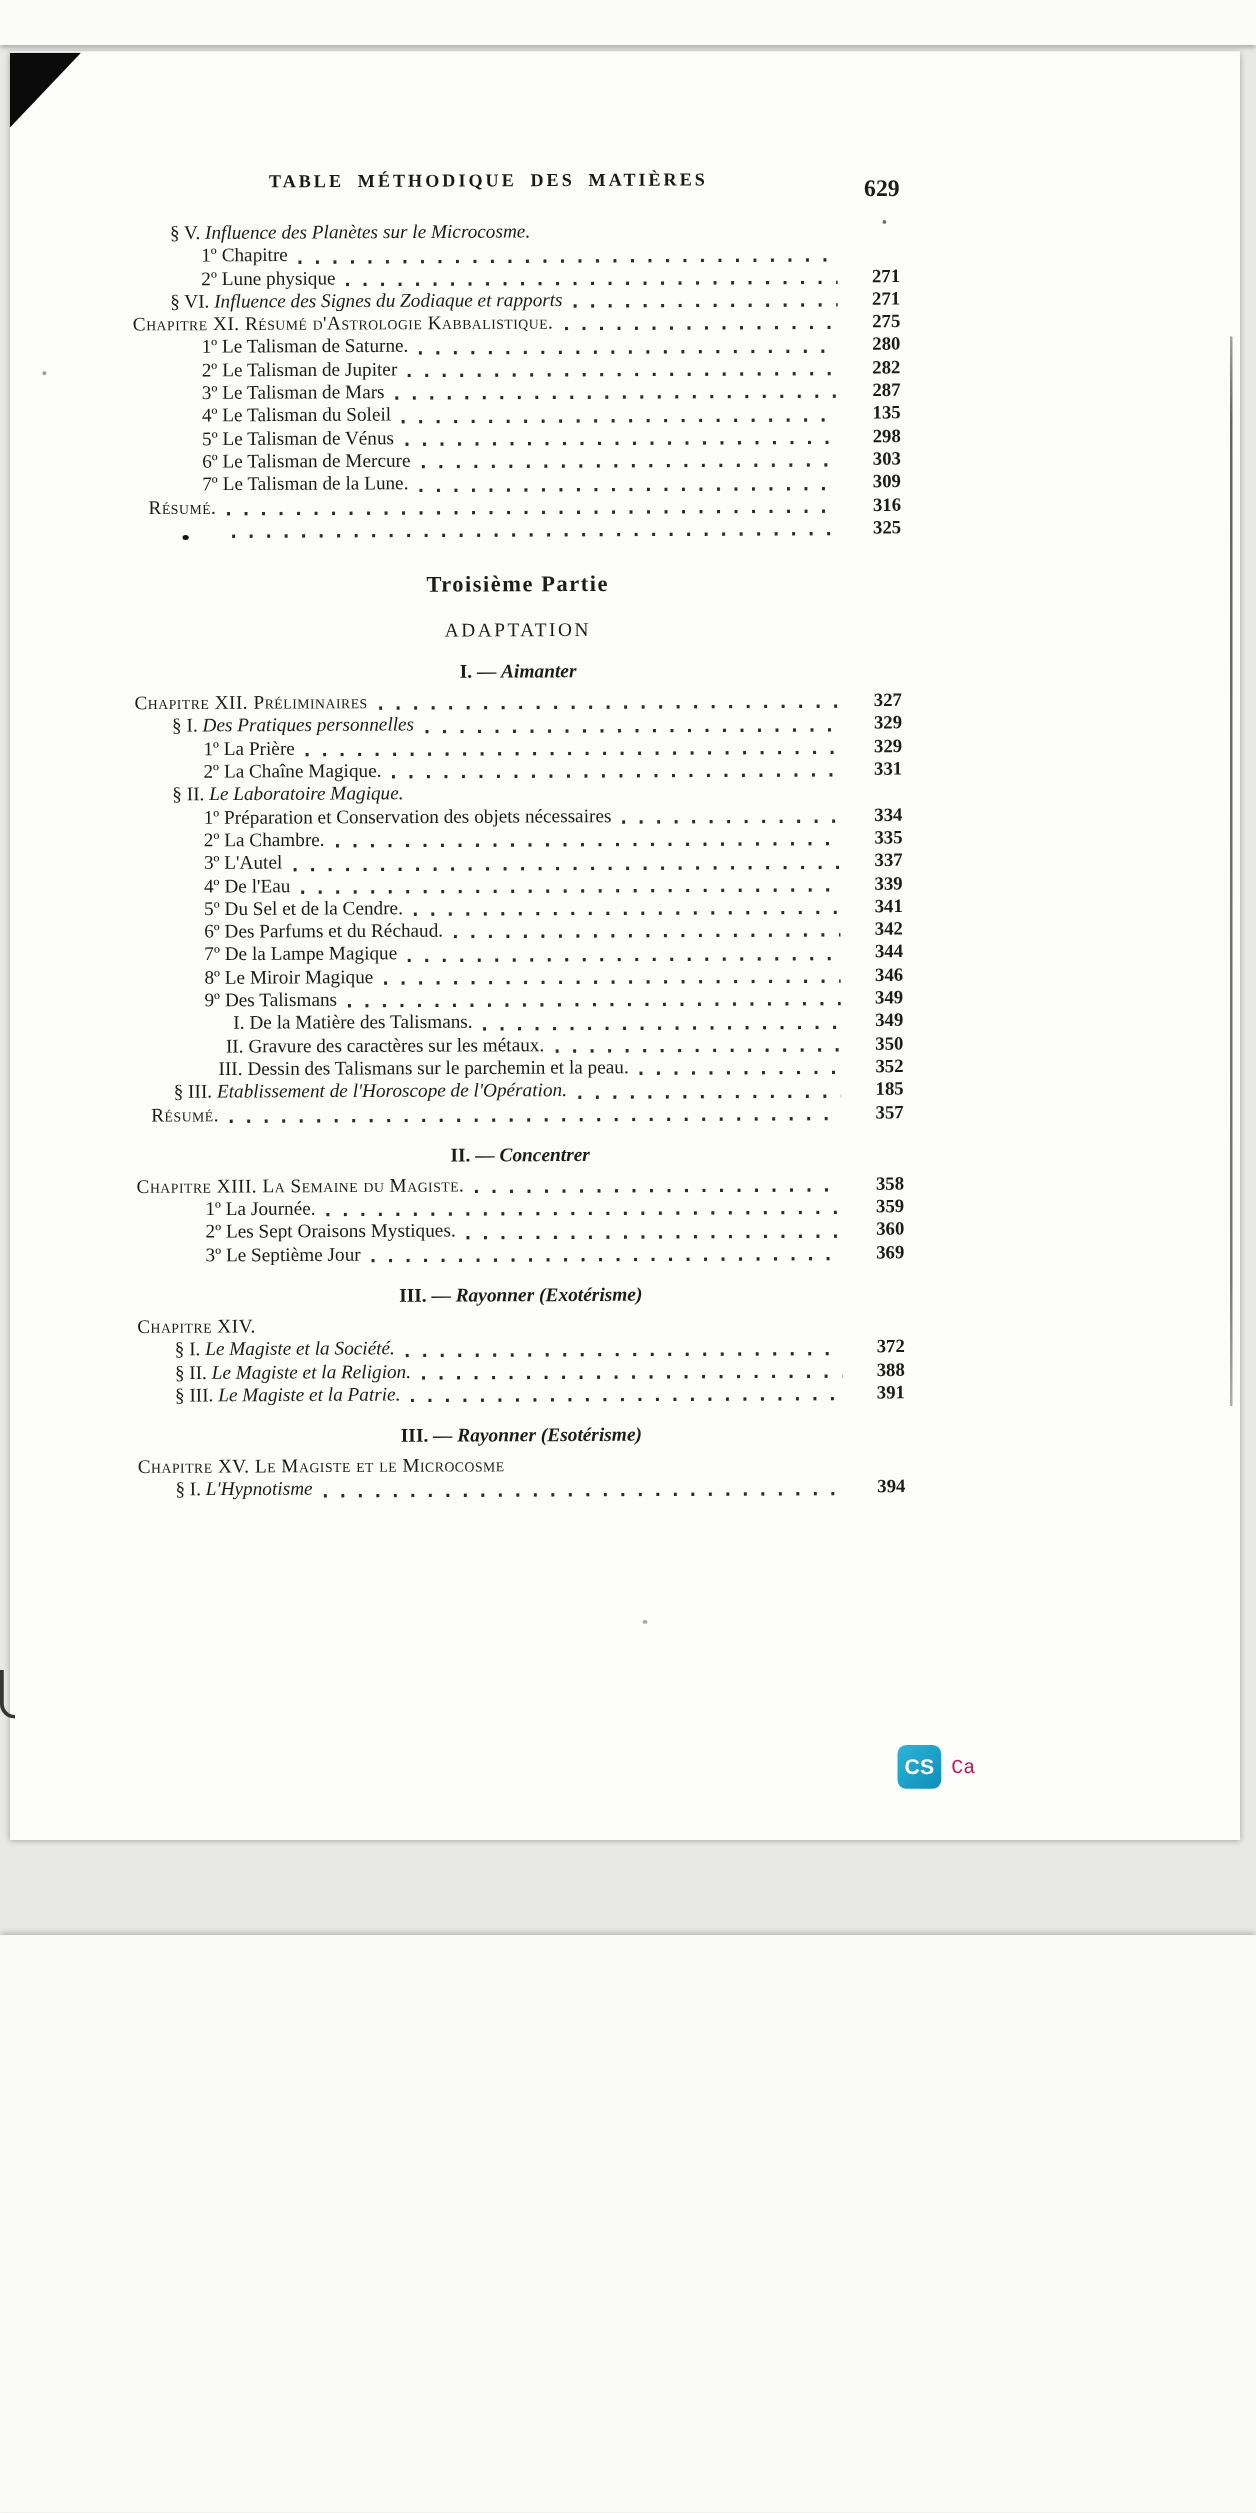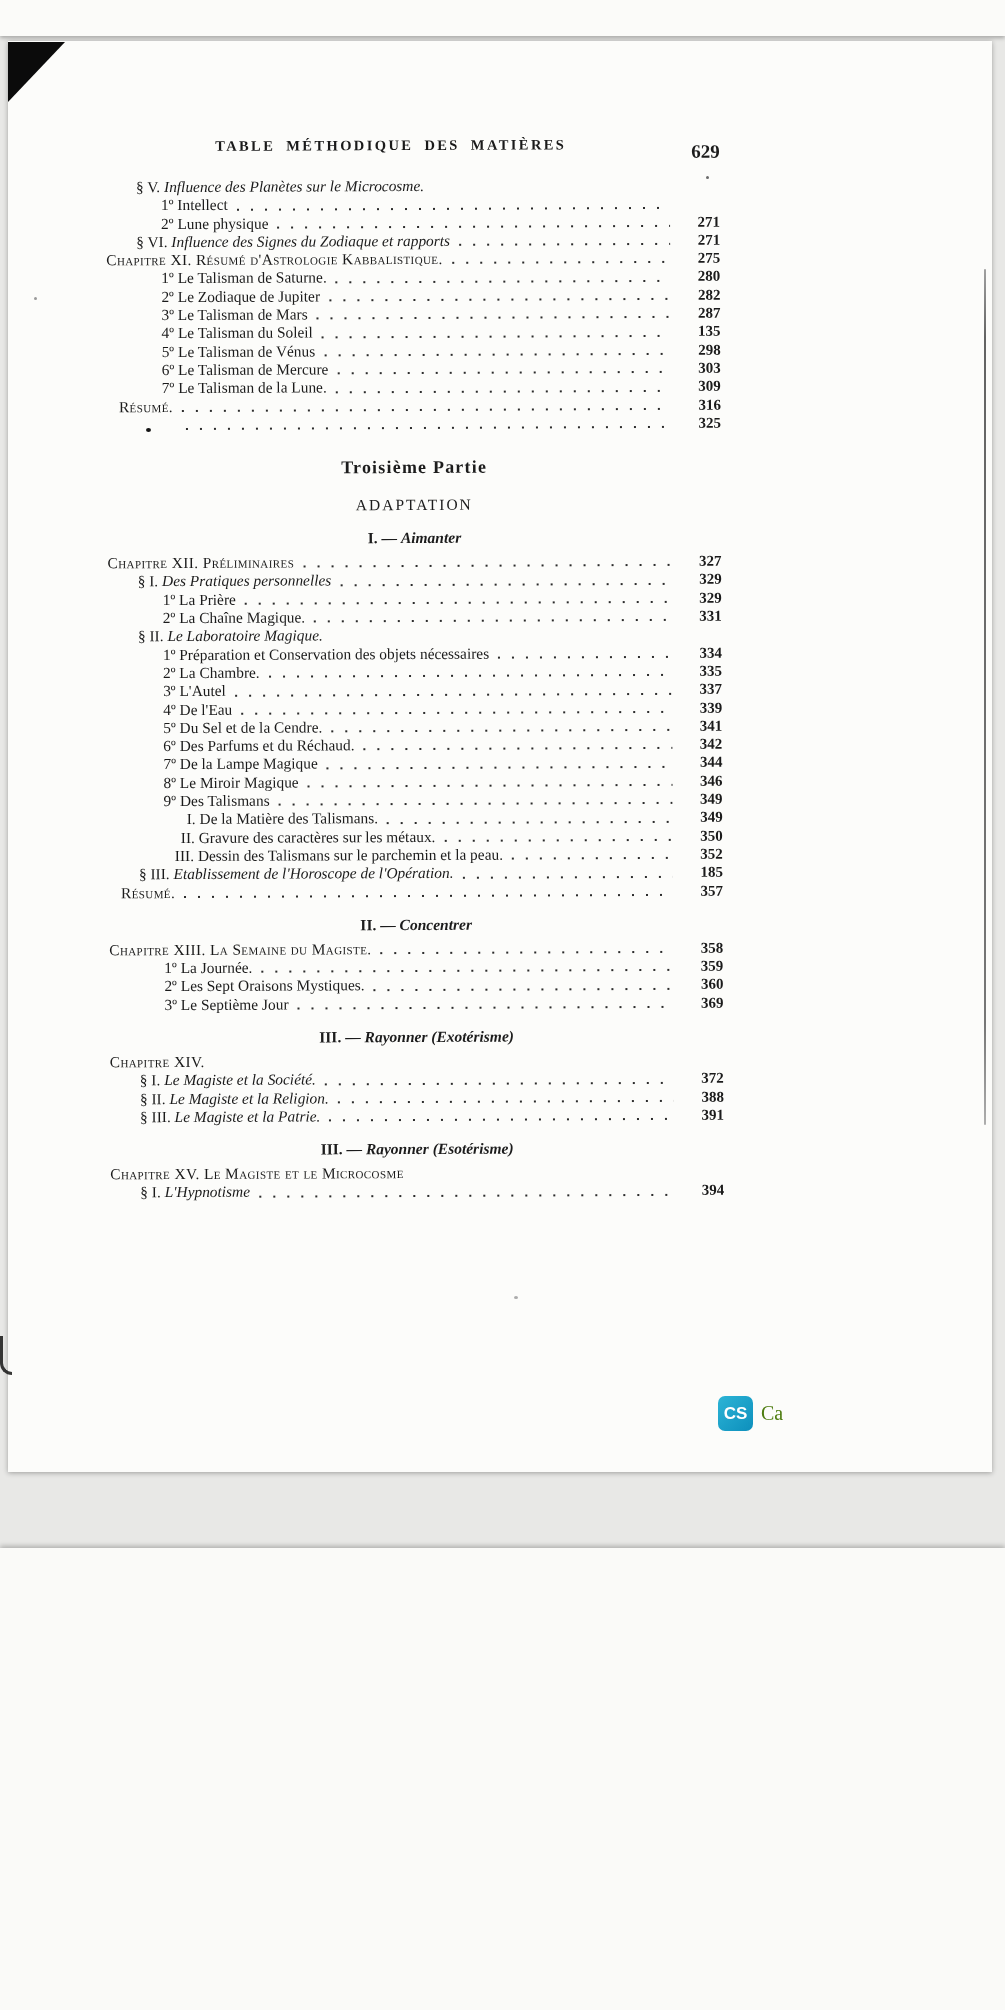--- a/index.html
+++ b/index.html
@@ -70,21 +70,21 @@
   .heading.sub .hpre{font-weight:700;}
   .heading.sub .htext{font-style:italic;font-weight:700;}
 
   .watermark{position:absolute;left:718px;top:1396px;display:flex;align-items:center;gap:8px;}
   .cs-badge{
     width:35px;height:35px;border-radius:7px;
     background:linear-gradient(135deg,#2cb4d6,#0d8fbc);
     color:#fff;font-family:"Liberation Sans",sans-serif;font-weight:700;font-size:17px;
     display:flex;align-items:center;justify-content:center;
   }
-  .cs-text{font-family:Liberation Serif, serif;font-size:20px;color:#4d7c0f;}
+  .cs-text{font-family:Liberation Mono, monospace;font-size:16px;color:#be185d;}
 
   .strip-bottom{
     position:absolute;left:0;top:1548px;width:1005px;height:462px;
     background:#fafaf8;box-shadow:0 -2px 5px rgba(0,0,0,.25);
   }
 </style>
 </head>
 <body>
 
 <div class="viewport">
@@ -98,21 +98,21 @@
     <div class="content">
       <div class="hdr">
         <div class="hdr-title">TABLE MÉTHODIQUE DES MATIÈRES</div>
         <div class="hdr-page">629</div>
       </div>
       <div class="toc">
           <div class="row" style="padding-left: 30px;">
             <span class="lbl"><span class="pre">§ V. </span><span class="em">Influence des Planètes sur le Microcosme.</span></span>
           </div>
           <div class="row" style="padding-left: 55px;">
-            <span class="lbl"><span class="pre">1º </span><span>Intellect</span></span>
+            <span class="lbl"><span class="pre">1º </span><span>Chapitre</span></span>
             <span class="dots"></span>
             <span class="pg"></span>
           </div>
           <div class="row" style="padding-left: 55px;">
             <span class="lbl"><span class="pre">2º </span><span>Lune physique</span></span>
             <span class="dots"></span>
             <span class="pg">271</span>
           </div>
           <div class="row" style="padding-left: 30px;">
             <span class="lbl"><span class="pre">§ VI. </span><span class="em">Influence des Signes du Zodiaque et rapports</span></span>
@@ -123,21 +123,21 @@
             <span class="lbl"><span>Chapitre XI. Résumé d'Astrologie Kabbalistique.</span></span>
             <span class="dots"></span>
             <span class="pg">275</span>
           </div>
           <div class="row" style="padding-left: 55px;">
             <span class="lbl"><span class="pre">1º </span><span>Le Talisman de Saturne.</span></span>
             <span class="dots"></span>
             <span class="pg">280</span>
           </div>
           <div class="row" style="padding-left: 55px;">
-            <span class="lbl"><span class="pre">2º </span><span>Le Zodiaque de Jupiter</span></span>
+            <span class="lbl"><span class="pre">2º </span><span>Le Talisman de Jupiter</span></span>
             <span class="dots"></span>
             <span class="pg">282</span>
           </div>
           <div class="row" style="padding-left: 55px;">
             <span class="lbl"><span class="pre">3º </span><span>Le Talisman de Mars</span></span>
             <span class="dots"></span>
             <span class="pg">287</span>
           </div>
           <div class="row" style="padding-left: 55px;">
             <span class="lbl"><span class="pre">4º </span><span>Le Talisman du Soleil</span></span>

